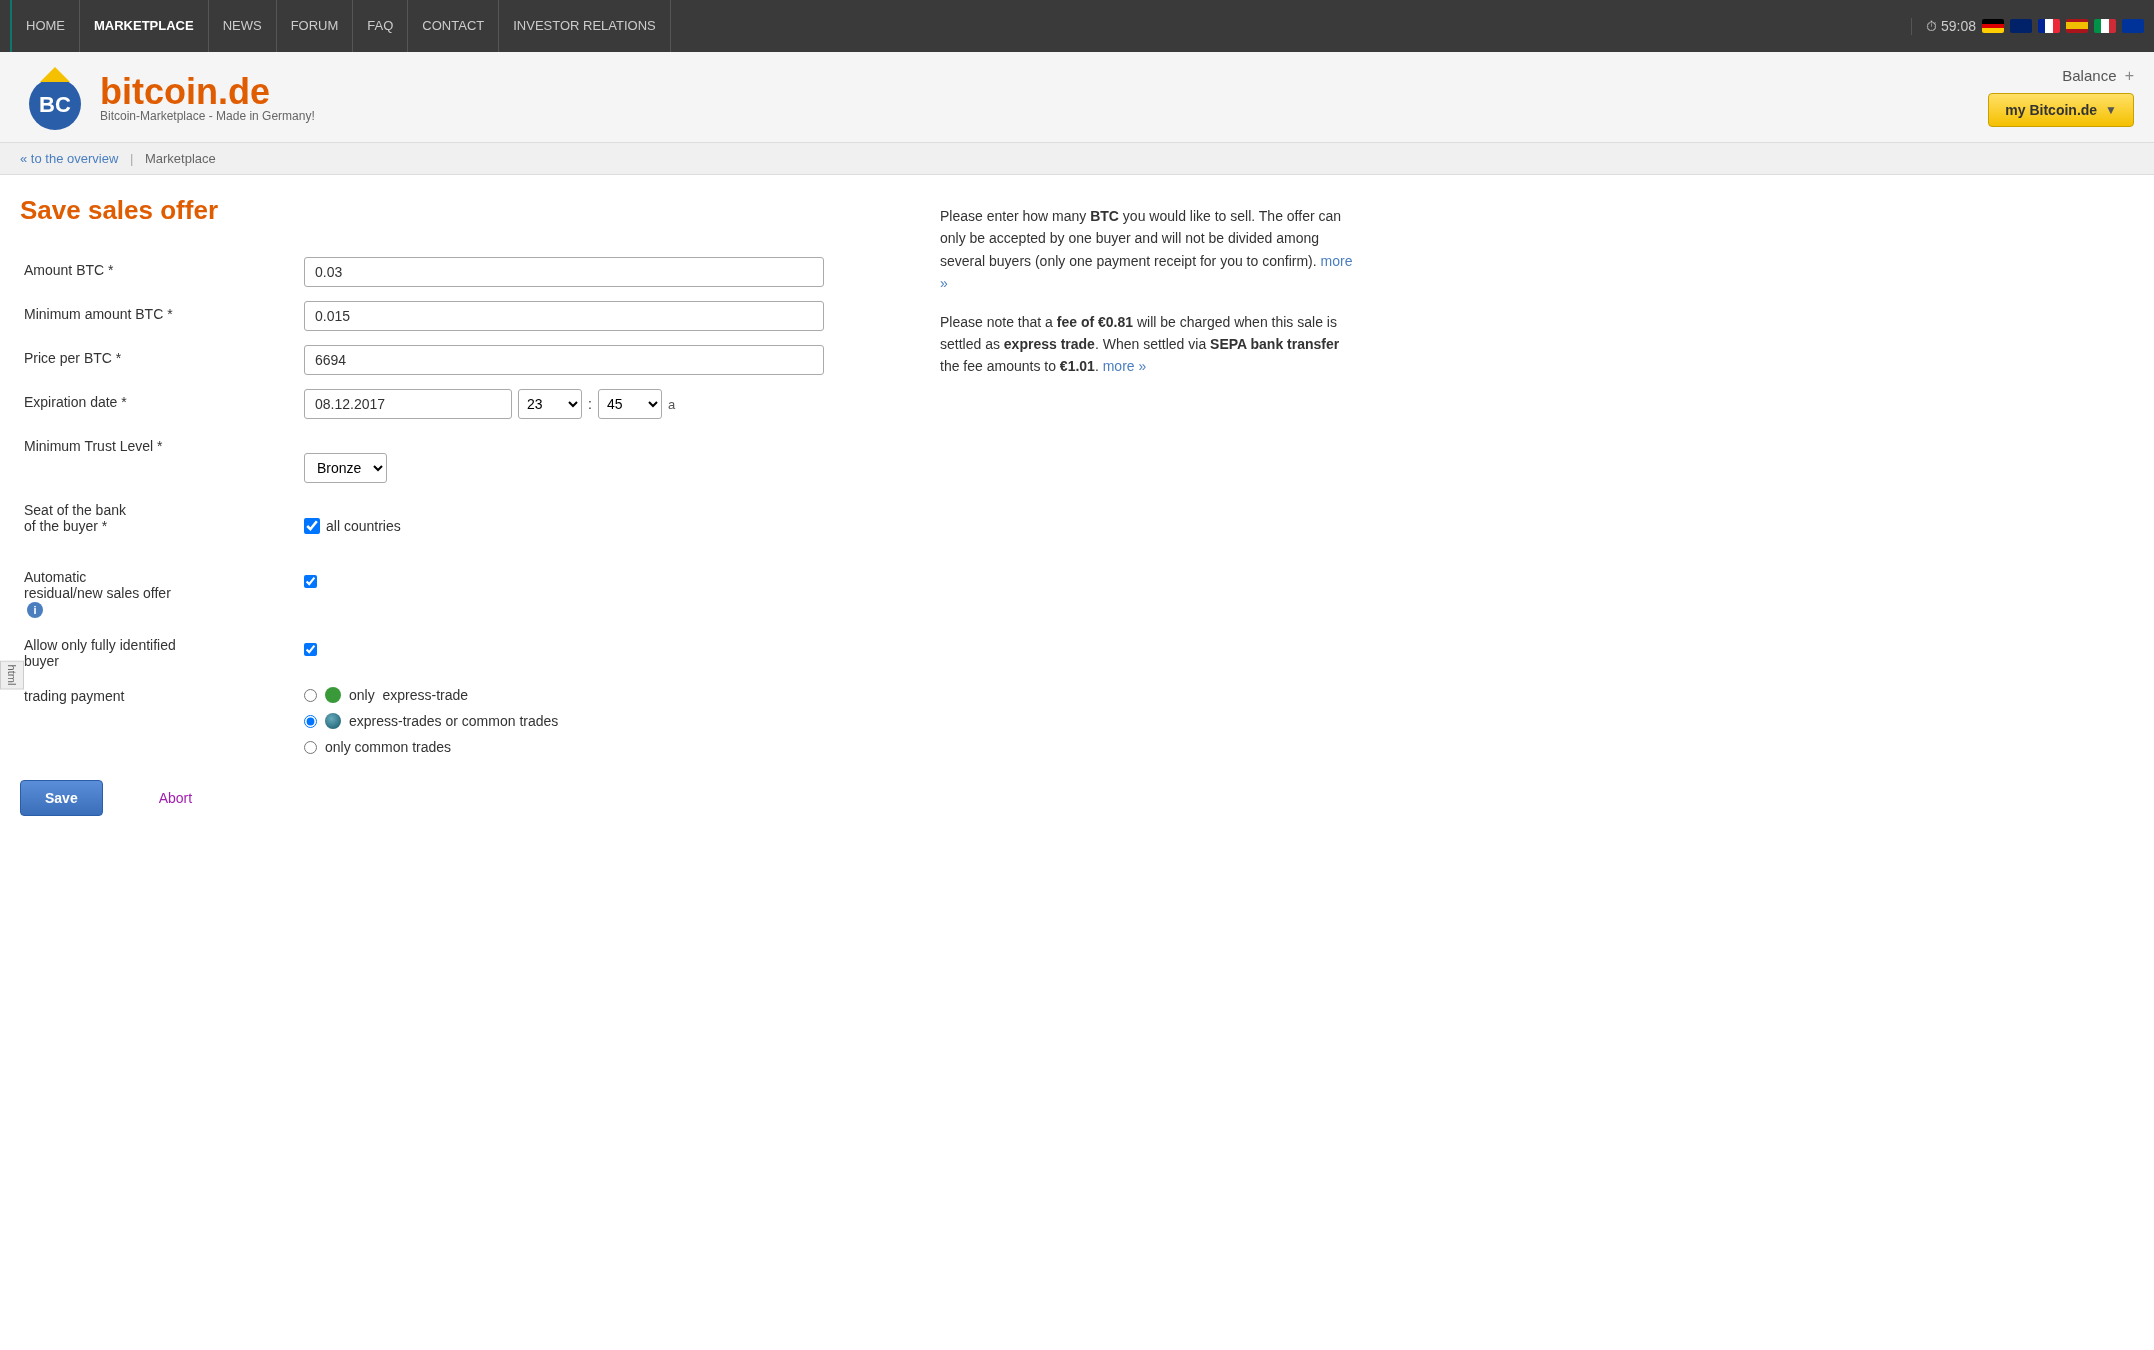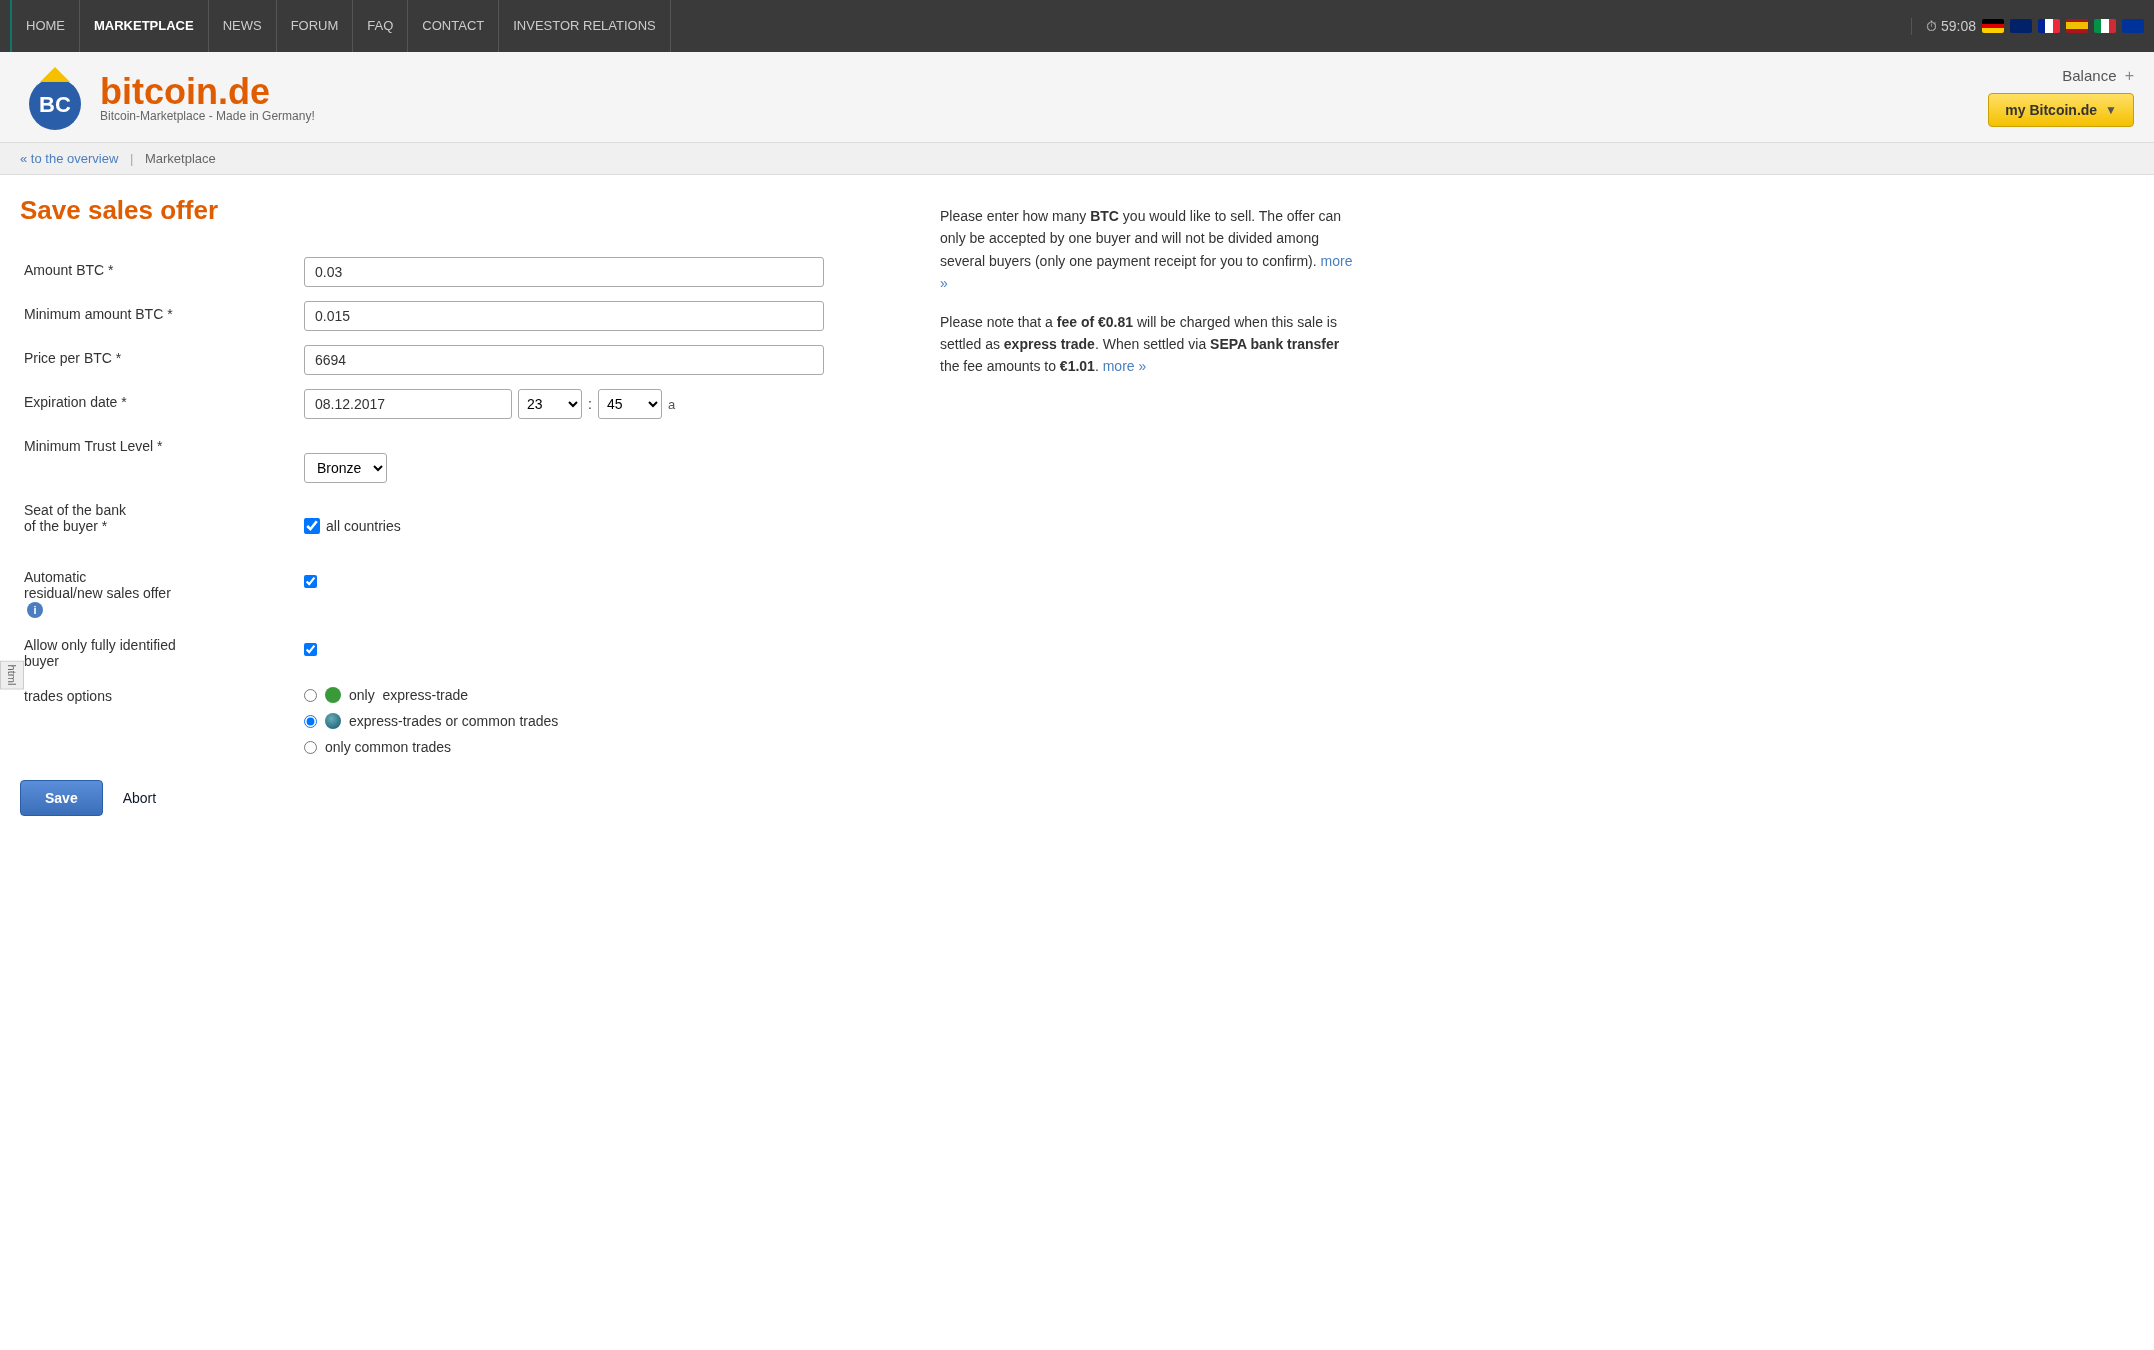--- a/index.html
+++ b/index.html
@@ -265,24 +265,25 @@
       border: 1px solid #2a5ea8;
       border-radius: 4px;
       padding: 9px 24px;
       font-size: 14px;
       font-weight: bold;
       cursor: pointer;
     }
     .btn-abort {
       background: none;
       border: none;
-      color: #0f172a;
+      color: #a21caf;
       font-size: 14px;
       cursor: pointer;
       text-decoration: none;
+      margin-left: 36px;
     }
 
     
     .info-panel {
       font-size: 14px;
       color: #333;
       line-height: 1.6;
     }
     .info-panel p { margin-bottom: 16px; }
     .info-panel strong { font-weight: bold; }
@@ -440,21 +441,21 @@
 
       <tr>
         <td class="label-cell" style="white-space:pre-line;">Allow only fully identified
 buyer</td>
         <td class="input-cell">
           <input type="checkbox" checked="" style="">
         </td>
       </tr>
 
       <tr>
-        <td class="label-cell" style="vertical-align:top; padding-top:12px;">trades options</td>
+        <td class="label-cell" style="vertical-align:top; padding-top:12px;">trading payment</td>
         <td class="input-cell">
           <div class="radio-group">
             <div class="radio-row">
               <input type="radio" name="trading" value="express" style="">
               <span class="express-dot"></span>
               <span>only &nbsp;express-trade</span>
             </div>
             <div class="radio-row">
               <input type="radio" name="trading" value="express-or-common" checked="" style="">
               <span class="express-dot-blue"></span>

